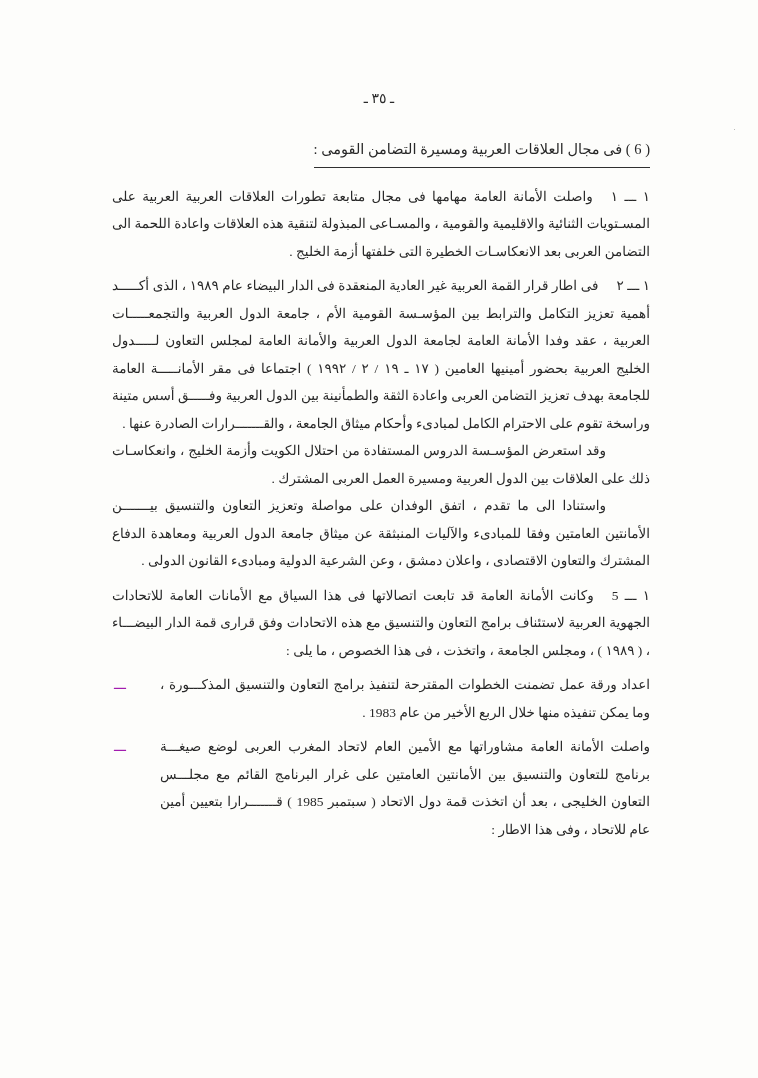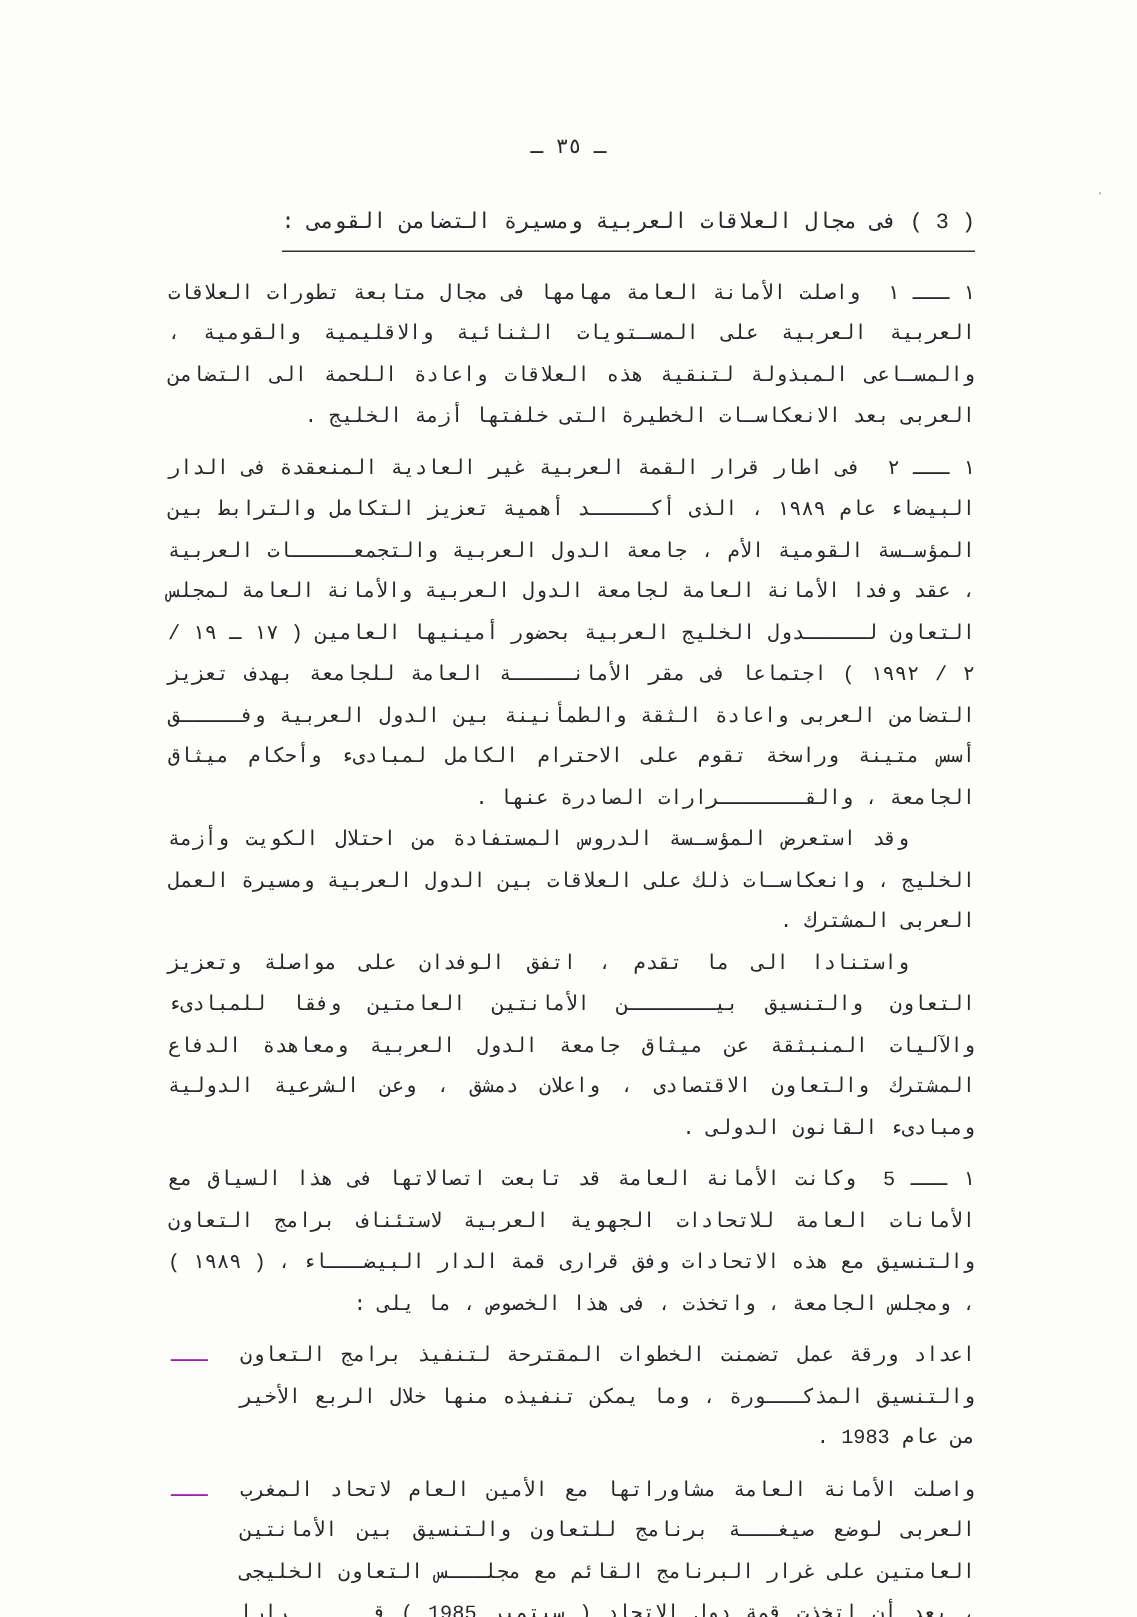--- a/index.html
+++ b/index.html
@@ -6,21 +6,21 @@
     margin: 0;
     padding: 0;
     background: #ffffff;
   }
   .page {
     position: relative;
     width: 758px;
     height: 1078px;
     background: #fdfdfb;
     overflow: hidden;
-    font-family: Liberation Mono, monospace;
+    font-family: Liberation Serif, serif;
     color: #282828;
     direction: rtl;
   }
   .pageno {
     position: absolute;
     top: 90px;
     left: 0;
     width: 100%;
     text-align: center;
     font-size: 14px;
@@ -84,21 +84,21 @@
 <body>
 
 <div class="page">
 
   <div class="pageno">ـ ٣٥ ـ</div>
   <div class="speck">·</div>
 
   <div class="content">
 
     <div class="heading-wrap">
-      <span class="heading">( 3 )  فى مجال العلاقات العربية ومسيرة التضامن القومى :</span>
+      <span class="heading">( 6 )  فى مجال العلاقات العربية ومسيرة التضامن القومى :</span>
     </div>
 
     <div class="section">
       <p class="para"><span class="num">١ ـــ ١</span><span>واصلت الأمانة العامة مهامها فى مجال متابعة تطورات العلاقات العربية العربية على المسـتويات الثنائية والاقليمية والقومية ، والمسـاعى المبذولة لتنقية هذه العلاقات واعادة اللحمة الى التضامن العربى بعد الانعكاسـات الخطيرة التى خلفتها أزمة الخليج .</span></p>
     </div>
 
     <div class="section">
       <p class="para"><span class="num">١ ـــ ٢</span><span>فى اطار قرار القمة العربية غير العادية المنعقدة فى الدار البيضاء عام ١٩٨٩ ، الذى أكـــــد أهمية تعزيز التكامل والترابط بين المؤسـسة القومية الأم ، جامعة الدول العربية والتجمعـــــات العربية ، عقد وفدا الأمانة العامة لجامعة الدول العربية والأمانة العامة لمجلس التعاون لـــــدول الخليج العربية بحضور أمينيها العامين ( ١٧ ـ ١٩ / ٢ / ١٩٩٢ ) اجتماعا فى مقر الأمانـــــة العامة للجامعة بهدف تعزيز التضامن العربى واعادة الثقة والطمأنينة بين الدول العربية وفـــــق أسس متينة وراسخة تقوم على الاحترام الكامل لمبادىء وأحكام ميثاق الجامعة ، والقـــــــرارات الصادرة عنها .</span></p>
       <p class="para indent">وقد استعرض المؤسـسة الدروس المستفادة من احتلال الكويت وأزمة الخليج ، وانعكاسـات ذلك على العلاقات بين الدول العربية ومسيرة العمل العربى المشترك .</p>
       <p class="para indent">واستنادا الى ما تقدم ، اتفق الوفدان على مواصلة وتعزيز التعاون والتنسيق بيـــــــن الأمانتين العامتين وفقا للمبادىء والآليات المنبثقة عن ميثاق جامعة الدول العربية ومعاهدة الدفاع المشترك والتعاون الاقتصادى ، واعلان دمشق ، وعن الشرعية الدولية ومبادىء القانون الدولى .</p>

